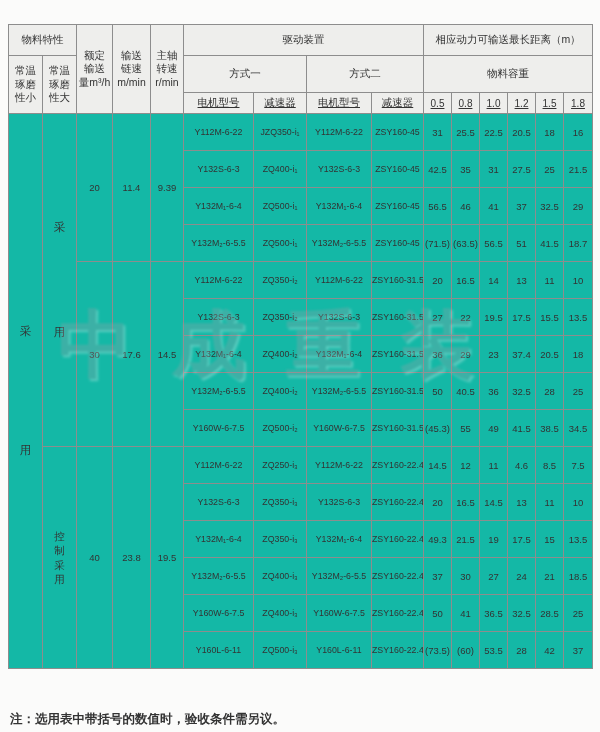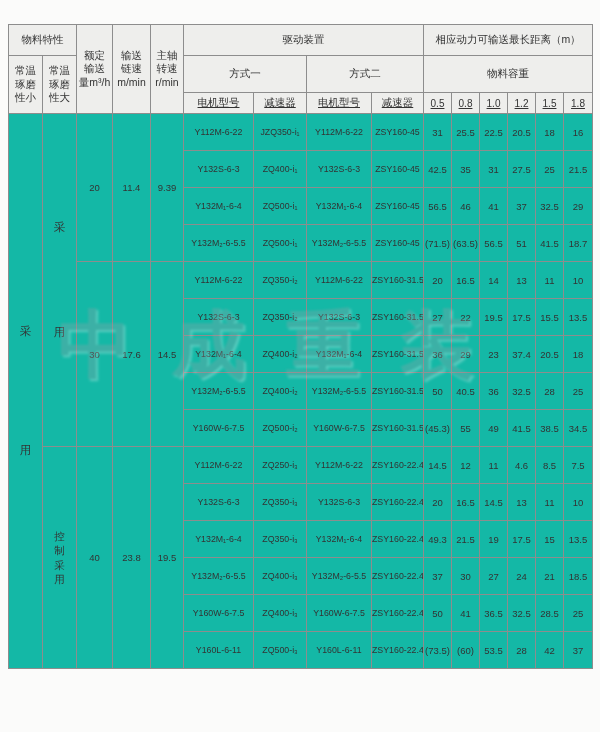--- a/index.html
+++ b/index.html
@@ -327,13 +327,14 @@
           <td class="num">(73.5)</td>
           <td class="num">(60)</td>
           <td class="num">53.5</td>
           <td class="num">28</td>
           <td class="num">42</td>
           <td class="num">37</td>
         </tr>
       </tbody>
   </table>
 
+  <div class="note">注：选用表中带括号的数值时，验收条件需另议。</div>
 </div>
 
 </body></html>

